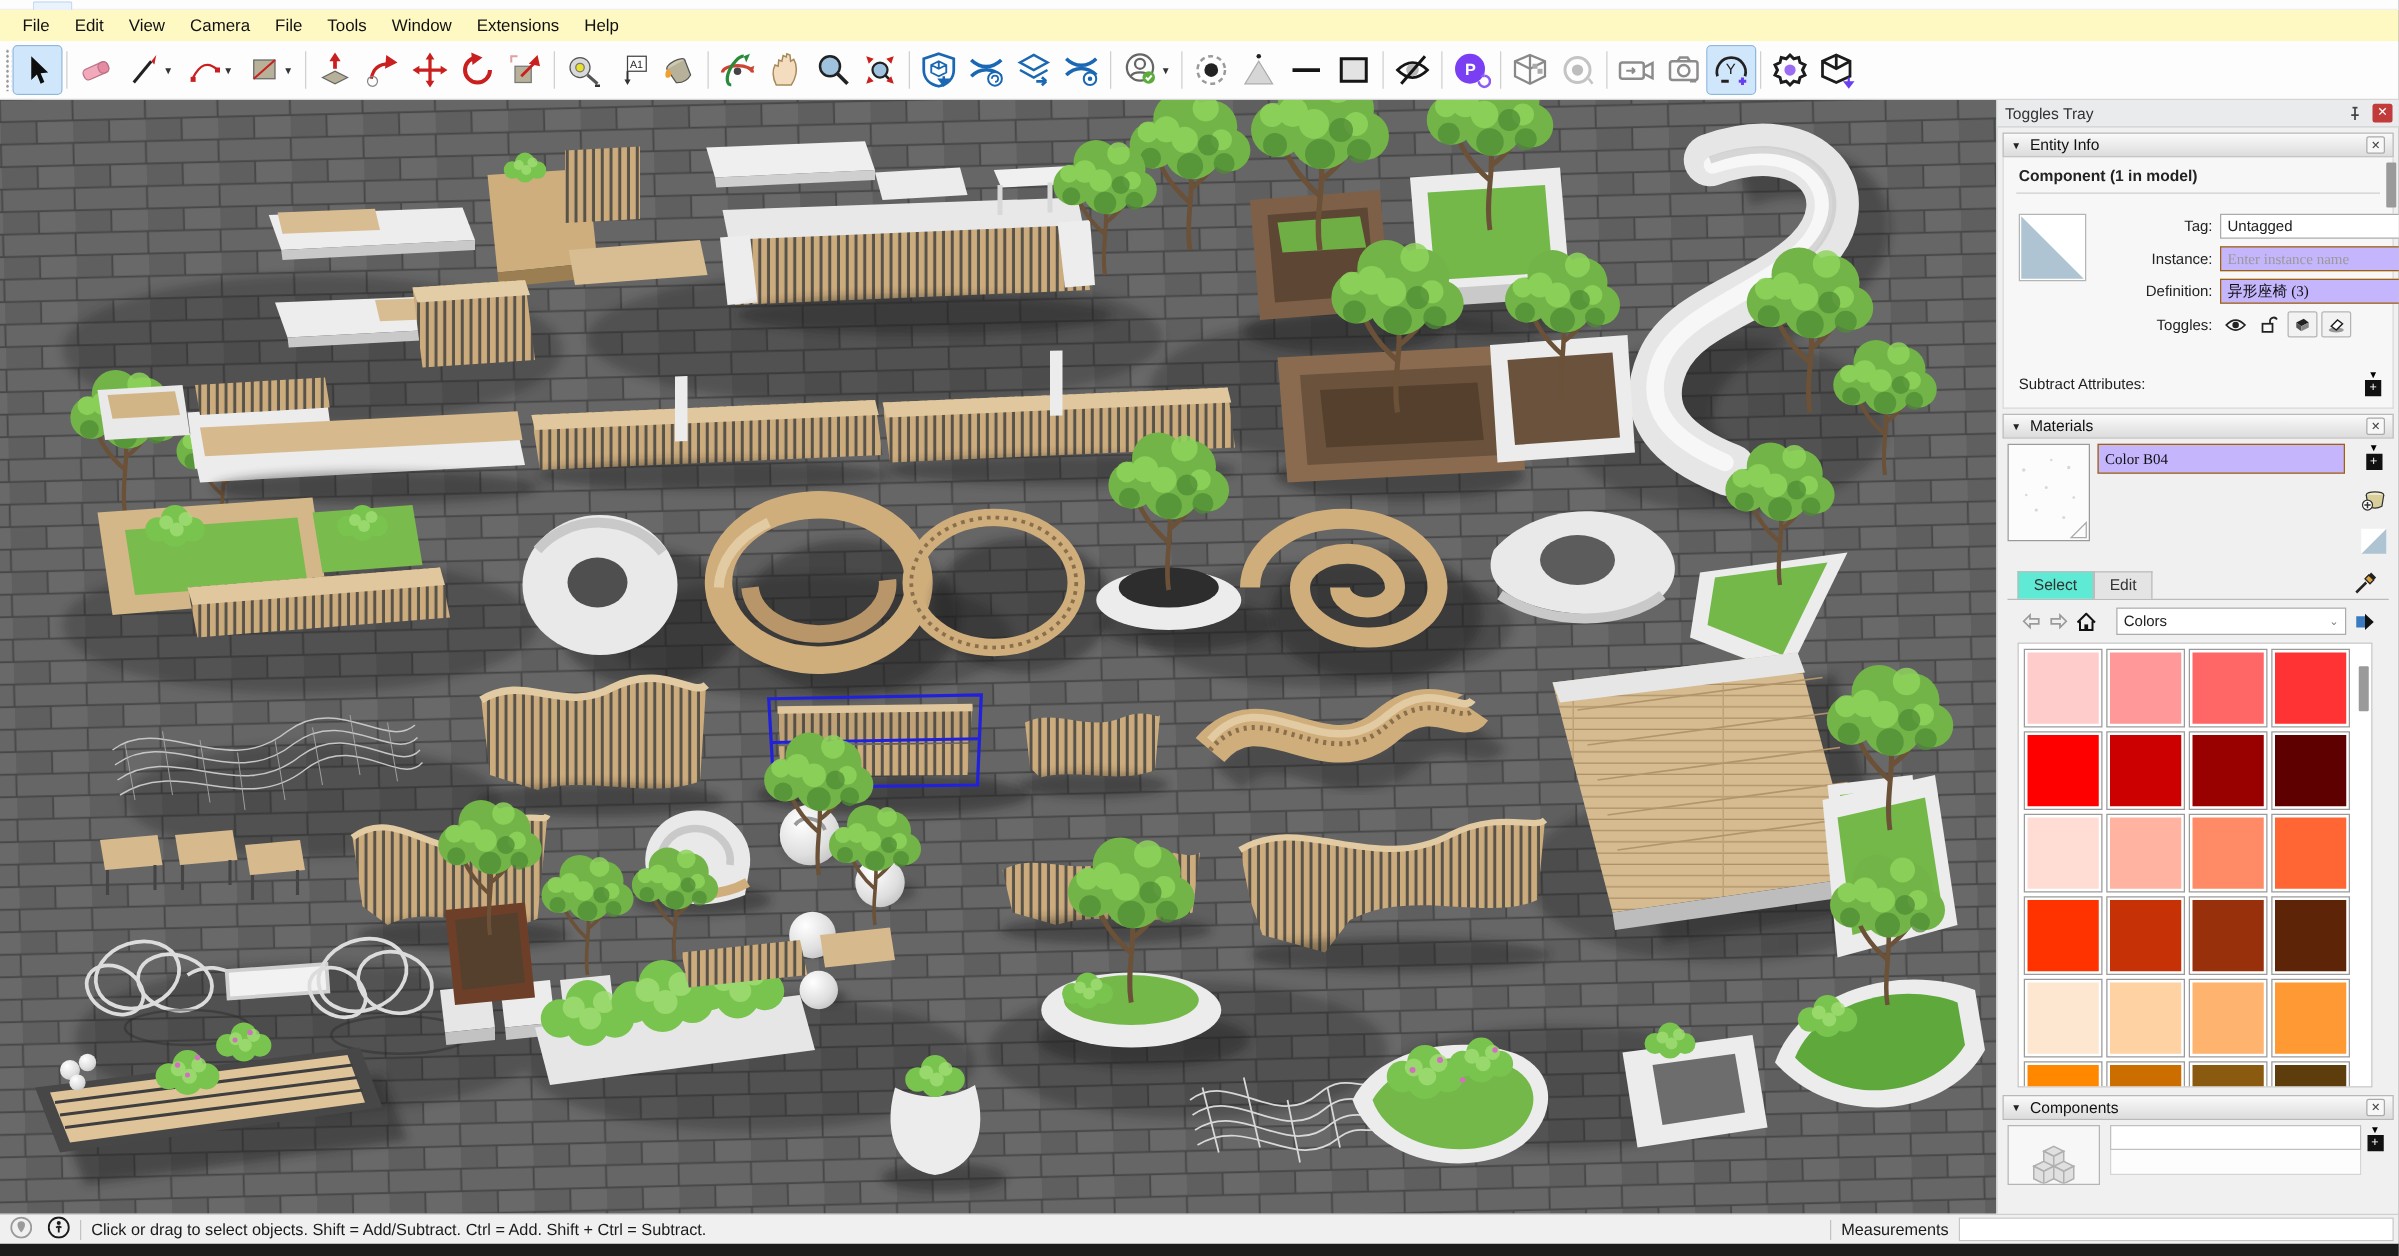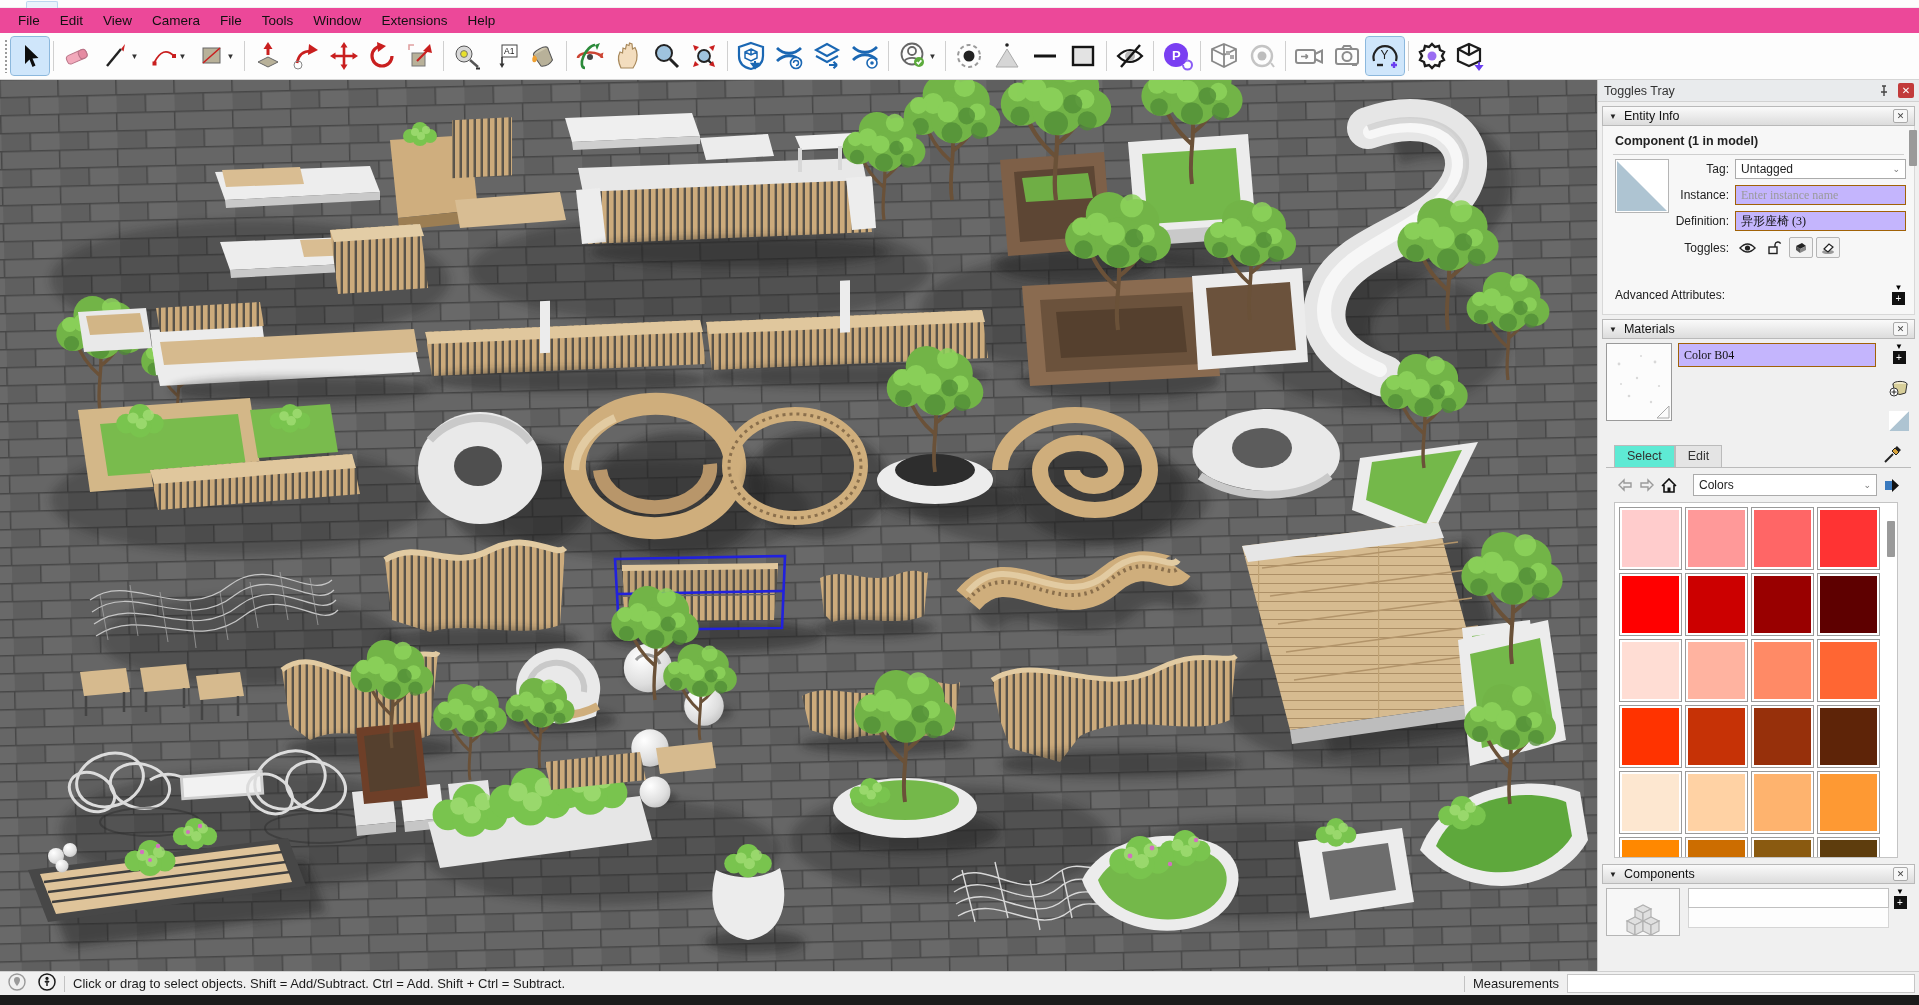--- a/index.html
+++ b/index.html
@@ -5,21 +5,21 @@
   * { box-sizing: border-box; margin:0; padding:0; }
   html,body { width:1919px; height:1005px; overflow:hidden; background:#1e1e1e;
     font-family:"Liberation Sans","DejaVu Sans",sans-serif; }
   #app { position:relative; width:1919px; height:1005px; background:#fff; }
 
   
   #title-sliver { position:absolute; left:0; top:0; width:1919px; height:8px; background:#fdfdfd; border-bottom:1px solid #f0f0f0;}
   #title-sliver .stub { position:absolute; left:26px; top:1px; width:32px; height:7px; border:1px solid #bcd6ef; border-bottom:none; background:#eaf3fc; border-radius:2px 2px 0 0;}
 
   
-  #menu-bar { position:absolute; left:0; top:8px; width:1919px; height:25px; background:#ec4899;
+  #menu-bar { position:absolute; left:0; top:8px; width:1919px; height:25px; background:#fef9c3;
     display:flex; align-items:center; padding-left:8px; }
   .menu-item { font-size:13.5px; color:#111; padding:3px 10px; cursor:default; }
 
   
   #toolbar { position:absolute; left:0; top:33px; width:1919px; height:47px; background:#fdfdfd;
     border-bottom:1px solid #d5d5d5; display:flex; align-items:center; padding-left:2px; }
   .grip { width:5px; height:34px; margin:0 2px;
     background-image:radial-gradient(circle,#9a9a9a 1px,transparent 1.2px); background-size:4px 4px; }
   .tb-sep { width:1px; height:30px; background:#d0d0d0; margin:0 4px; flex:0 0 auto;}
   .tb-btn { width:38px; height:38px; display:flex; align-items:center; justify-content:center;
@@ -804,21 +804,21 @@
     </div>
 
     <div class="section-hd" style="margin-top:26px;">
       <span class="tri">▼</span>
       <span class="ttl">Entity Info</span>
       <div class="x-btn">✕</div>
     </div>
     <div style="background:#f7f7f7; margin:0 4px; border:1px solid #d8d8d8; border-top:none; padding-bottom:8px;">
       <div style="font-weight:bold; font-size:12.5px; padding:8px 0 6px 12px;">Component (1 in model)</div>
       <div style="height:1px; background:#cfcfcf; margin:0 10px;"></div>
-      <div style="display:flex; margin-top:4px;">
+      <div style="display:flex; margin-top:16px;gap:41px;">
         <div style="width:54px; height:54px; border:1px solid #b5b5b5; background:#fff; margin-left:12px; position:relative; flex:0 0 auto;">
           <svg width="52" height="52">
               <polygon points="1,1 51,51 1,51" fill="#aec4d2"></polygon>
             </svg>
         </div>
         <div style="flex:1; margin-left:2px;">
           <div class="ei-row" style="margin-top:0;">
             <span class="ei-label" style="width:64px;">Tag:</span>
             <div class="ei-select">
               <span class="val">Untagged</span>
@@ -859,21 +859,21 @@
                 <svg width="16" height="14" viewBox="0 0 16 14">
                     <ellipse cx="8" cy="11" rx="6" ry="2" fill="#999"></ellipse>
                     <polygon points="4,8 9,3 13,6 8,11" fill="#fff" stroke="#222" stroke-width="1.2"></polygon>
                   </svg>
               </div>
             </div>
           </div>
         </div>
       </div>
       <div style="display:flex; align-items:center; margin:26px 8px 0 12px;">
-        <span style="flex:1; color:#222;">Advanced Attributes:</span>
+        <span style="flex:1; color:#222;">Subtract Attributes:</span>
         <div class="expander">
             <span class="a">▼</span>
             <span class="b">+</span>
           </div>
       </div>
     </div>
 
     <div class="section-hd">
       <span class="tri">▼</span>
       <span class="ttl">Materials</span>

